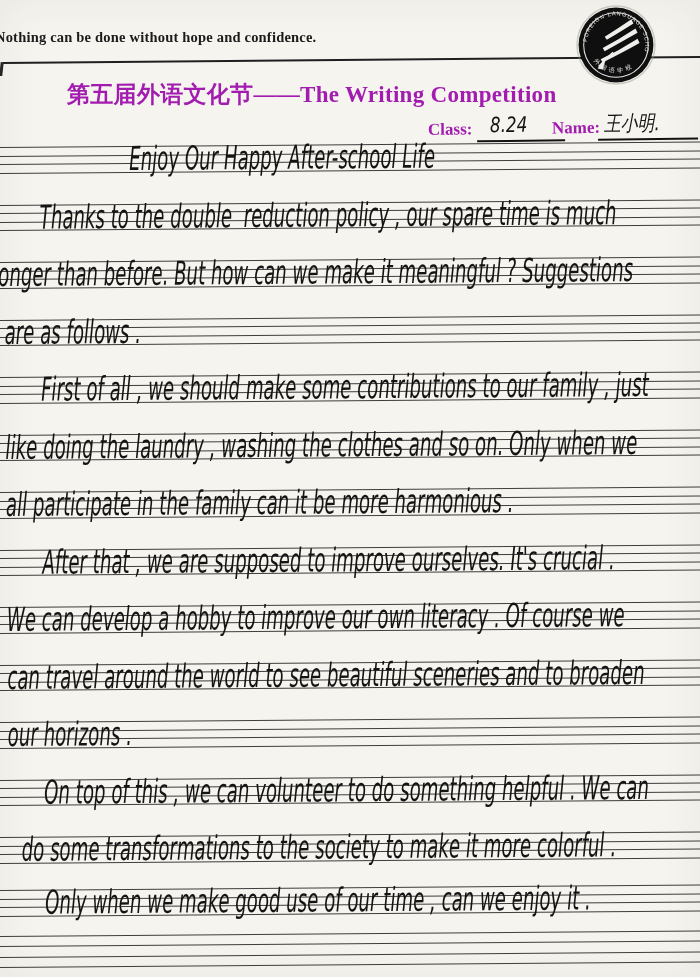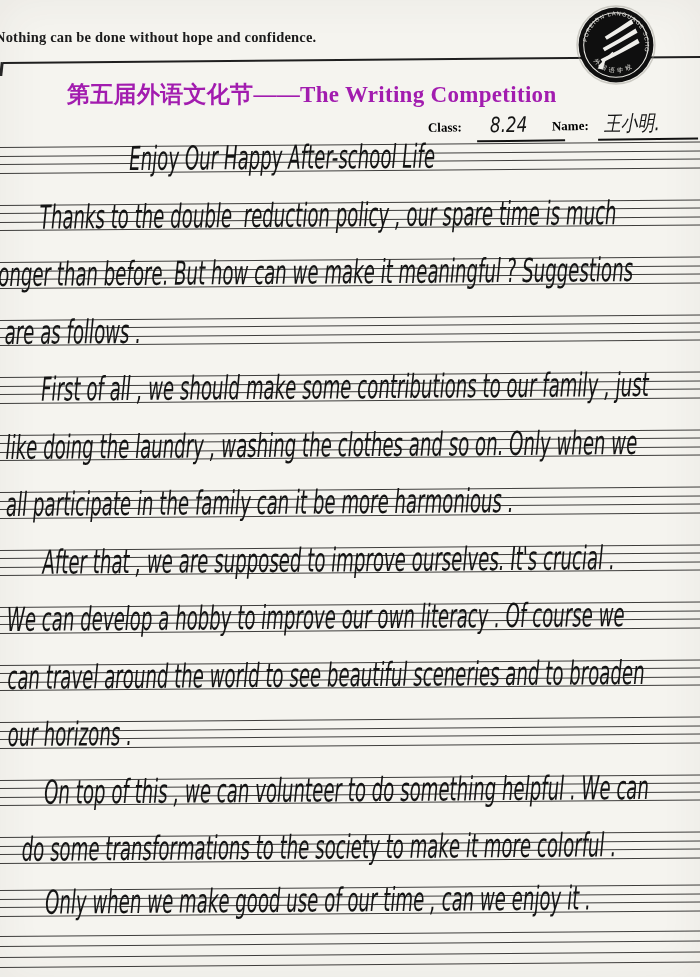--- a/index.html
+++ b/index.html
@@ -34,21 +34,21 @@
   }
   .emblem{
     position:absolute;left:576px;top:5px;width:80px;height:80px;
   }
   
   .class-row{
     position:absolute;left:420px;top:112px;width:285px;height:42px;
     transform:rotate(-0.7deg);transform-origin:0 50%;
   }
   .field-label{
-    position:absolute;top:8px;font-size:13px;font-weight:bold;color:#000000;white-space:pre;text-align:right;
+    position:absolute;top:8px;font-size:17px;font-weight:bold;color:#a21caf;white-space:pre;text-align:right;
   }
   .label-class{left:8px;}
   .label-name{left:132px;}
   .field-underline{
     position:absolute;top:29px;height:2px;background:#121212;
   }
   .ul-class{left:57px;width:88px;}
   .ul-name{left:178px;width:100px;}
   
   .hand{

